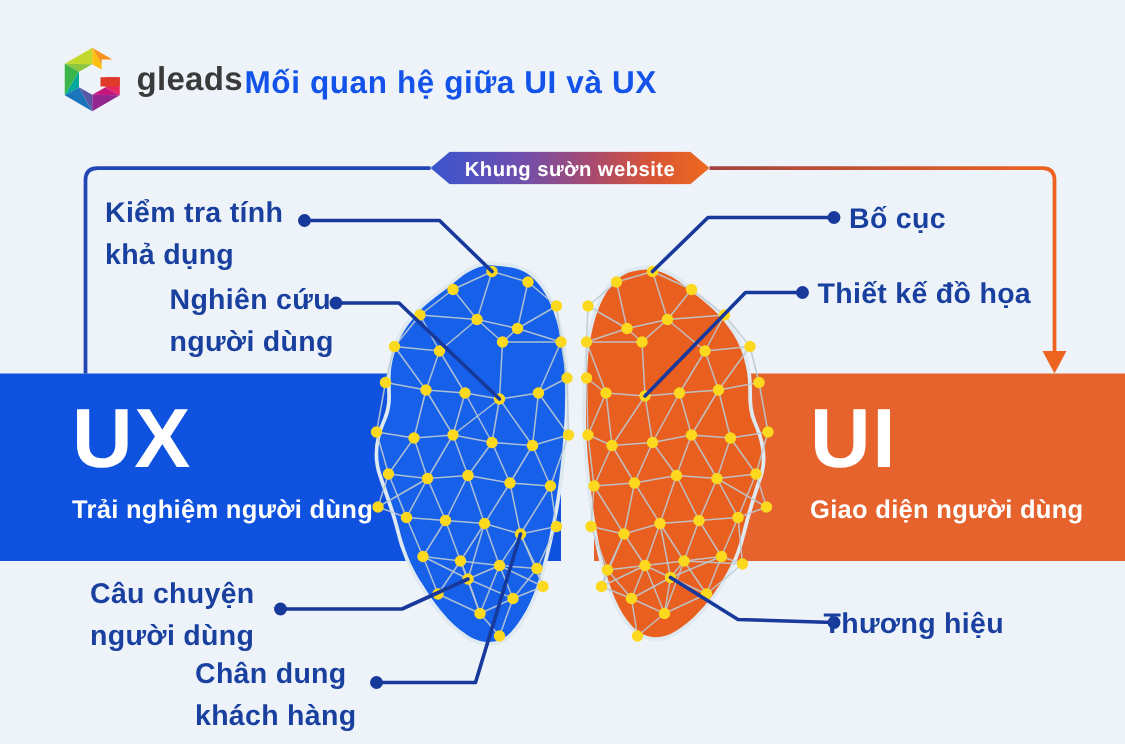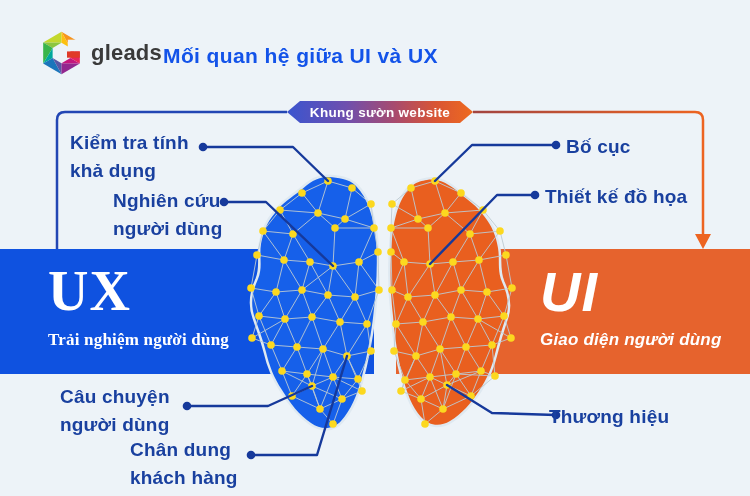--- a/index.html
+++ b/index.html
@@ -23,22 +23,22 @@
     position:absolute;left:287px;top:101px;width:186px;height:22px;
     clip-path:polygon(7% 0,93% 0,100% 50%,93% 100%,7% 100%,0 50%);
     background:linear-gradient(90deg,#3a55cf 0%,#6f4fae 32%,#a84a6e 58%,#d95534 80%,#ee6a1f 100%);
     display:flex;align-items:center;justify-content:center;
   }
   .banner span{color:#fff;font-size:13.5px;font-weight:700;letter-spacing:.3px;}
   
   .bar{position:absolute;top:249px;height:125px;color:#fff;}
   .bar-ux{left:0;width:374px;background:var(--barBlue,#0f52e0);}
   .bar-ui{left:396px;width:354px;background:var(--barOrange,#e6632d);}
-  .bar-inner-ux{padding:14px 12px 0 48px;font-family:Liberation Serif, serif;}
-  .bar-inner-ui{padding:14px 0 0 144px;font-style:italic;}
+  .bar-inner-ux{padding:14px 12px 0 48px;}
+  .bar-inner-ui{padding:14px 0 0 144px;}
   .bar-abbr{font-size:56px;font-weight:700;line-height:1.02;letter-spacing:1px;}
   .bar-sub{font-size:17px;font-weight:700;margin-top:10px;letter-spacing:.2px;}
   
   .overlay{position:absolute;left:0;top:0;width:750px;height:496px;}
   
   .callout{
     position:absolute;color:var(--navy,#19409f);
     font-size:19px;font-weight:700;line-height:1.45;letter-spacing:.2px;
   }
   .cl-usability{left:70px;top:129px;width:140px;}

